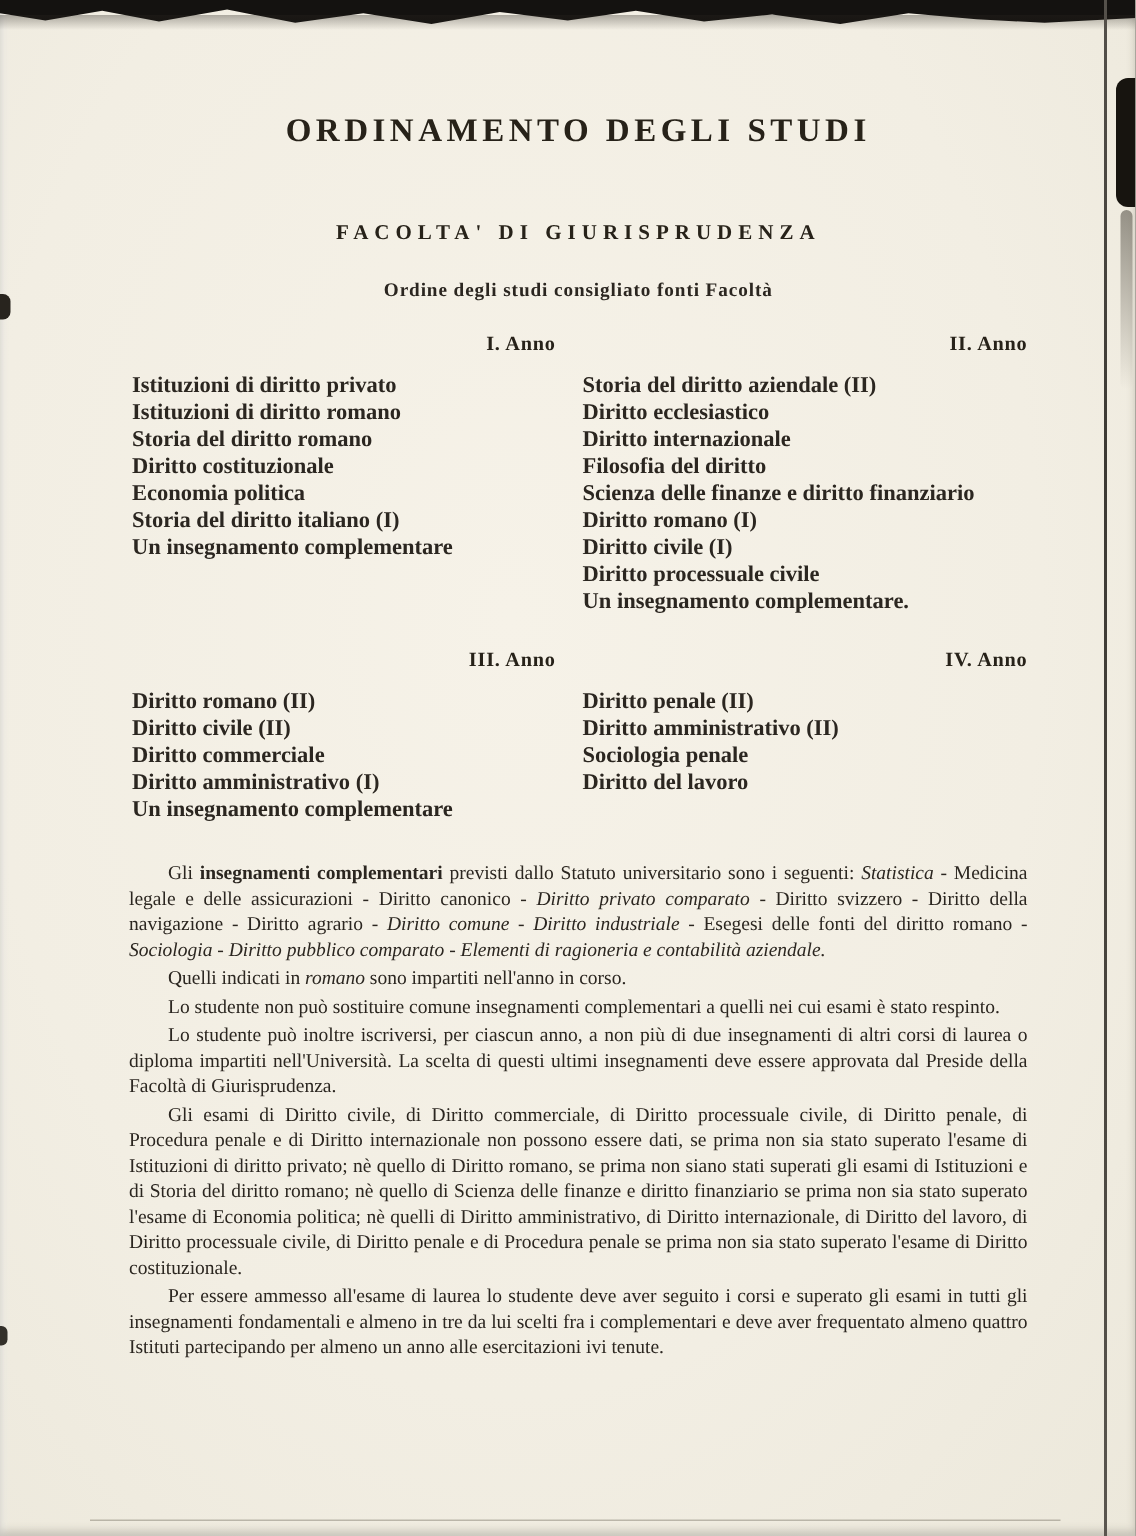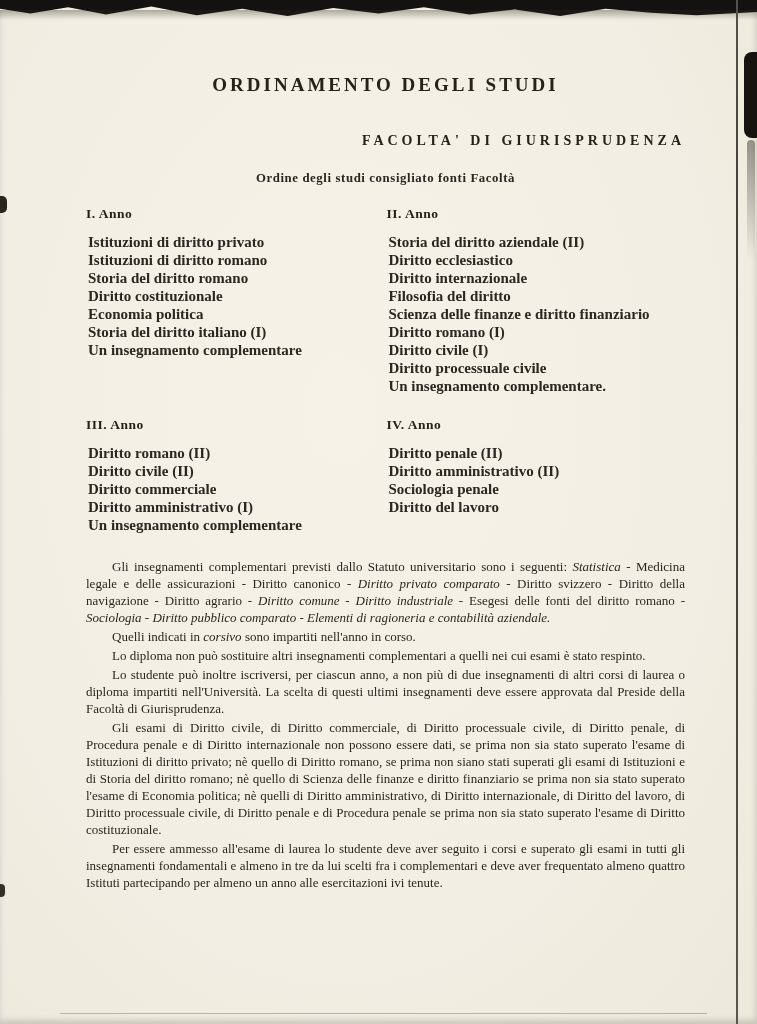--- a/index.html
+++ b/index.html
@@ -49,52 +49,52 @@
   .scan-bottom-line {
     position:absolute; left:60px; right:50px; bottom:10px; height:1px;
     background:rgba(85,80,65,.35);
   }
 
   
   .content { position:absolute; left:86px; right:72px; top:0; }
 
   .title {
     margin:74px 0 0; text-align:center;
-    font-size:19px; font-weight:700; letter-spacing:3px; color:#272219;
+    font-size:22px; font-weight:700; letter-spacing:3px; color:#272219;
   }
   .faculty {
-    margin:37px 0 0; text-align:right;
+    margin:48px 0 0; text-align:center;
     font-size:14px; font-weight:700; letter-spacing:4px; color:#272219;
   }
   .subheading {
     margin:22px 0 0; text-align:center;
     font-size:12.8px; font-weight:700; letter-spacing:.6px; color:#2b2620;
   }
 
   .years {
     margin-top:20px;
     display:grid; grid-template-columns:1fr 1.05fr;
     column-gap:16px; row-gap:22px;
   }
   .year h4 {
-    margin:0 0 11px; text-align:left;
+    margin:0 0 11px; text-align:right;
     font-size:13.5px; font-weight:700; letter-spacing:.5px; color:#272219;
   }
   .year ul {
     margin:0; padding:0 0 0 2px; list-style:none;
     font-size:15px; line-height:18px;font-weight:bold;
   }
 
   .paras {
     margin-top:24px;
     font-size:13px; line-height:17px; text-align:justify;
   }
   .paras p { margin:2px 0 0; text-indent:26px; }
   .it { font-style:italic; }
-  .bd { font-weight:400; }
+  .bd { font-weight:700; }
 </style>
 </head>
 <body>
 
 <div class="page">
 
   <div class="scan-top"></div>
   <div class="scan-top-shadow"></div>
   <div class="scan-right-line"></div>
   <div class="scan-right-blob"></div>
@@ -162,24 +162,24 @@
 
     </div>
 
     <div class="paras">
 
       <p>
         <span>Gli </span><span class="bd">insegnamenti complementari</span><span> previsti dallo Statuto universitario sono i seguenti: </span><span class="it">Statistica</span><span> - Medicina legale e delle assicurazioni - Diritto canonico - </span><span class="it">Diritto privato comparato</span><span> - Diritto svizzero - Diritto della navigazione - Diritto agrario - </span><span class="it">Diritto comune</span><span> - </span><span class="it">Diritto industriale</span><span> - Esegesi delle fonti del diritto romano - </span><span class="it">Sociologia</span><span> - </span><span class="it">Diritto pubblico comparato</span><span> - </span><span class="it">Elementi di ragioneria e contabilità aziendale.</span>
       </p>
 
       <p>
-        <span>Quelli indicati in </span><span class="it">corsivo</span><span> sono impartiti nell'anno in corso.</span>
+        <span>Quelli indicati in </span><span class="it">romano</span><span> sono impartiti nell'anno in corso.</span>
       </p>
 
-      <p>Lo diploma non può sostituire altri insegnamenti complementari a quelli nei cui esami è stato respinto.</p>
+      <p>Lo studente non può sostituire comune insegnamenti complementari a quelli nei cui esami è stato respinto.</p>
 
       <p>Lo studente può inoltre iscriversi, per ciascun anno, a non più di due insegnamenti di altri corsi di laurea o diploma impartiti nell'Università. La scelta di questi ultimi insegnamenti deve essere approvata dal Preside della Facoltà di Giurisprudenza.</p>
 
       <p>Gli esami di Diritto civile, di Diritto commerciale, di Diritto processuale civile, di Diritto penale, di Procedura penale e di Diritto internazionale non possono essere dati, se prima non sia stato superato l'esame di Istituzioni di diritto privato; nè quello di Diritto romano, se prima non siano stati superati gli esami di Istituzioni e di Storia del diritto romano; nè quello di Scienza delle finanze e diritto finanziario se prima non sia stato superato l'esame di Economia politica; nè quelli di Diritto amministrativo, di Diritto internazionale, di Diritto del lavoro, di Diritto processuale civile, di Diritto penale e di Procedura penale se prima non sia stato superato l'esame di Diritto costituzionale.</p>
 
       <p>Per essere ammesso all'esame di laurea lo studente deve aver seguito i corsi e superato gli esami in tutti gli insegnamenti fondamentali e almeno in tre da lui scelti fra i complementari e deve aver frequentato almeno quattro Istituti partecipando per almeno un anno alle esercitazioni ivi tenute.</p>
 
     </div>
 
   </div>

